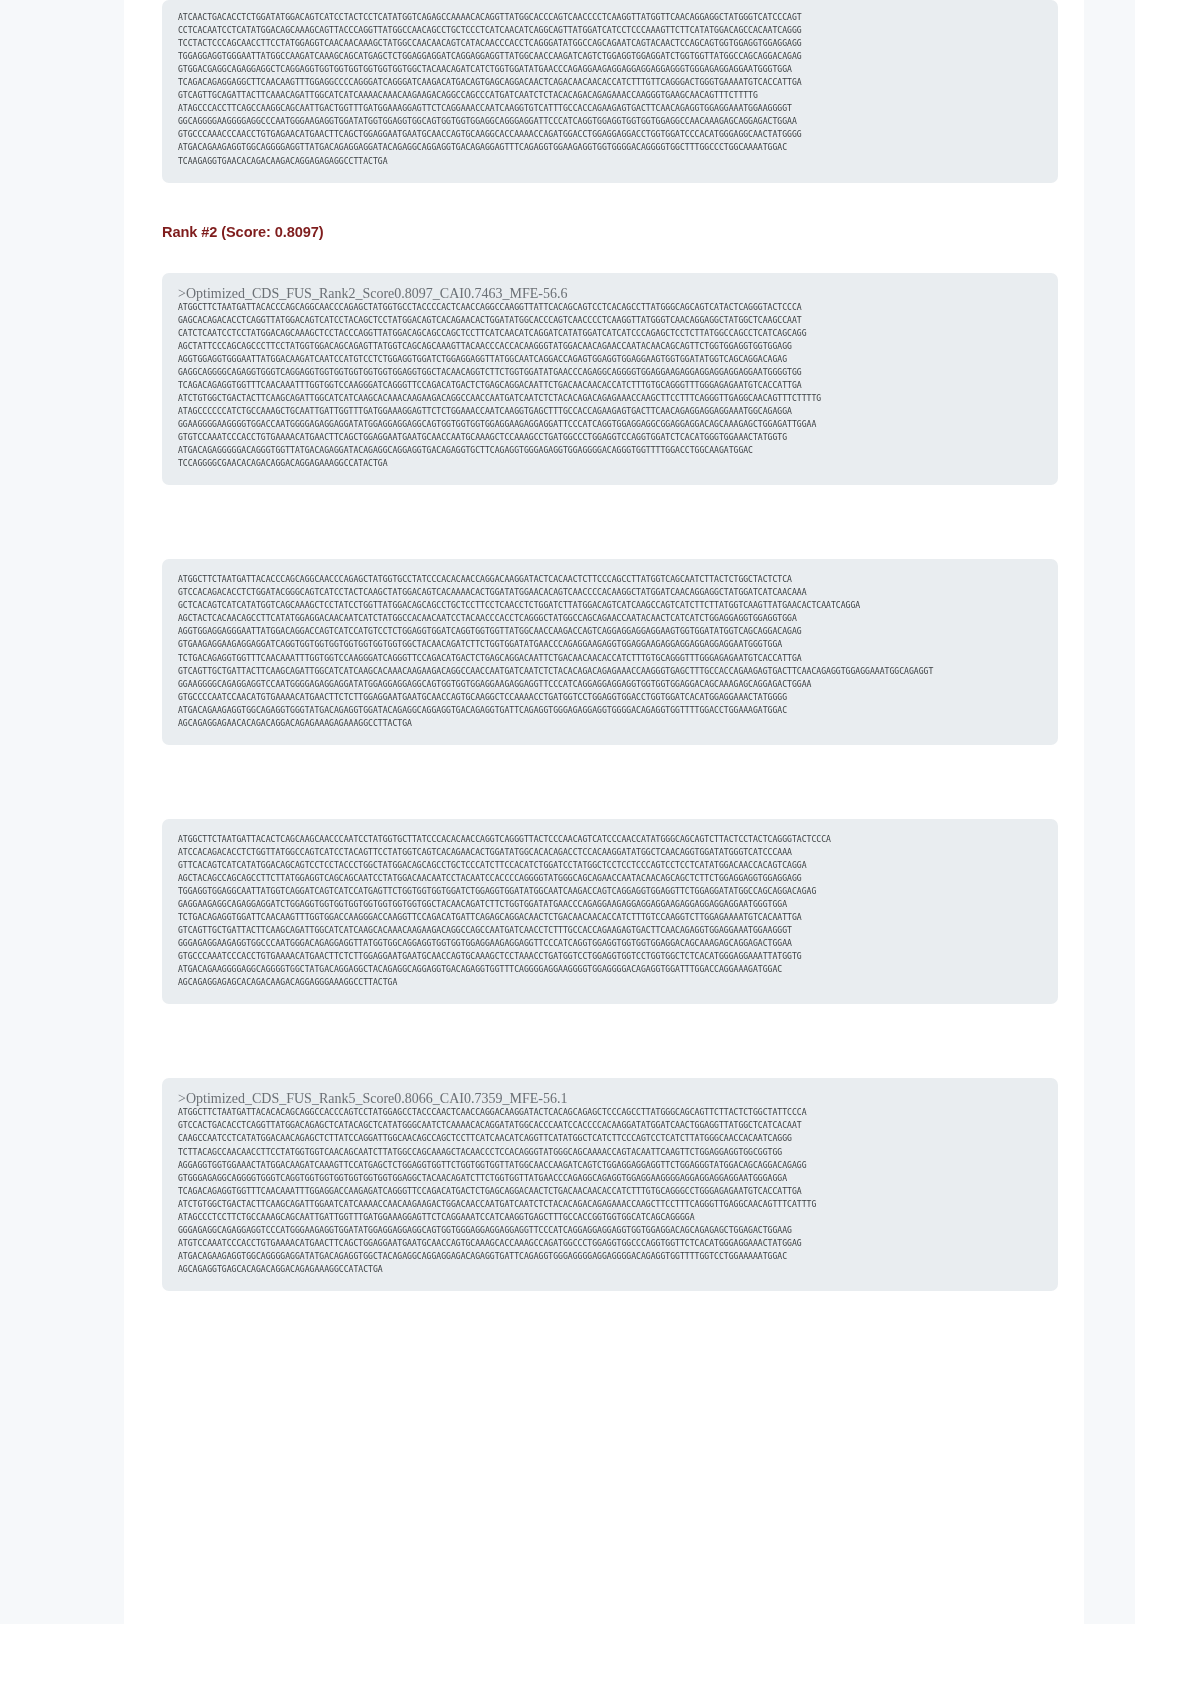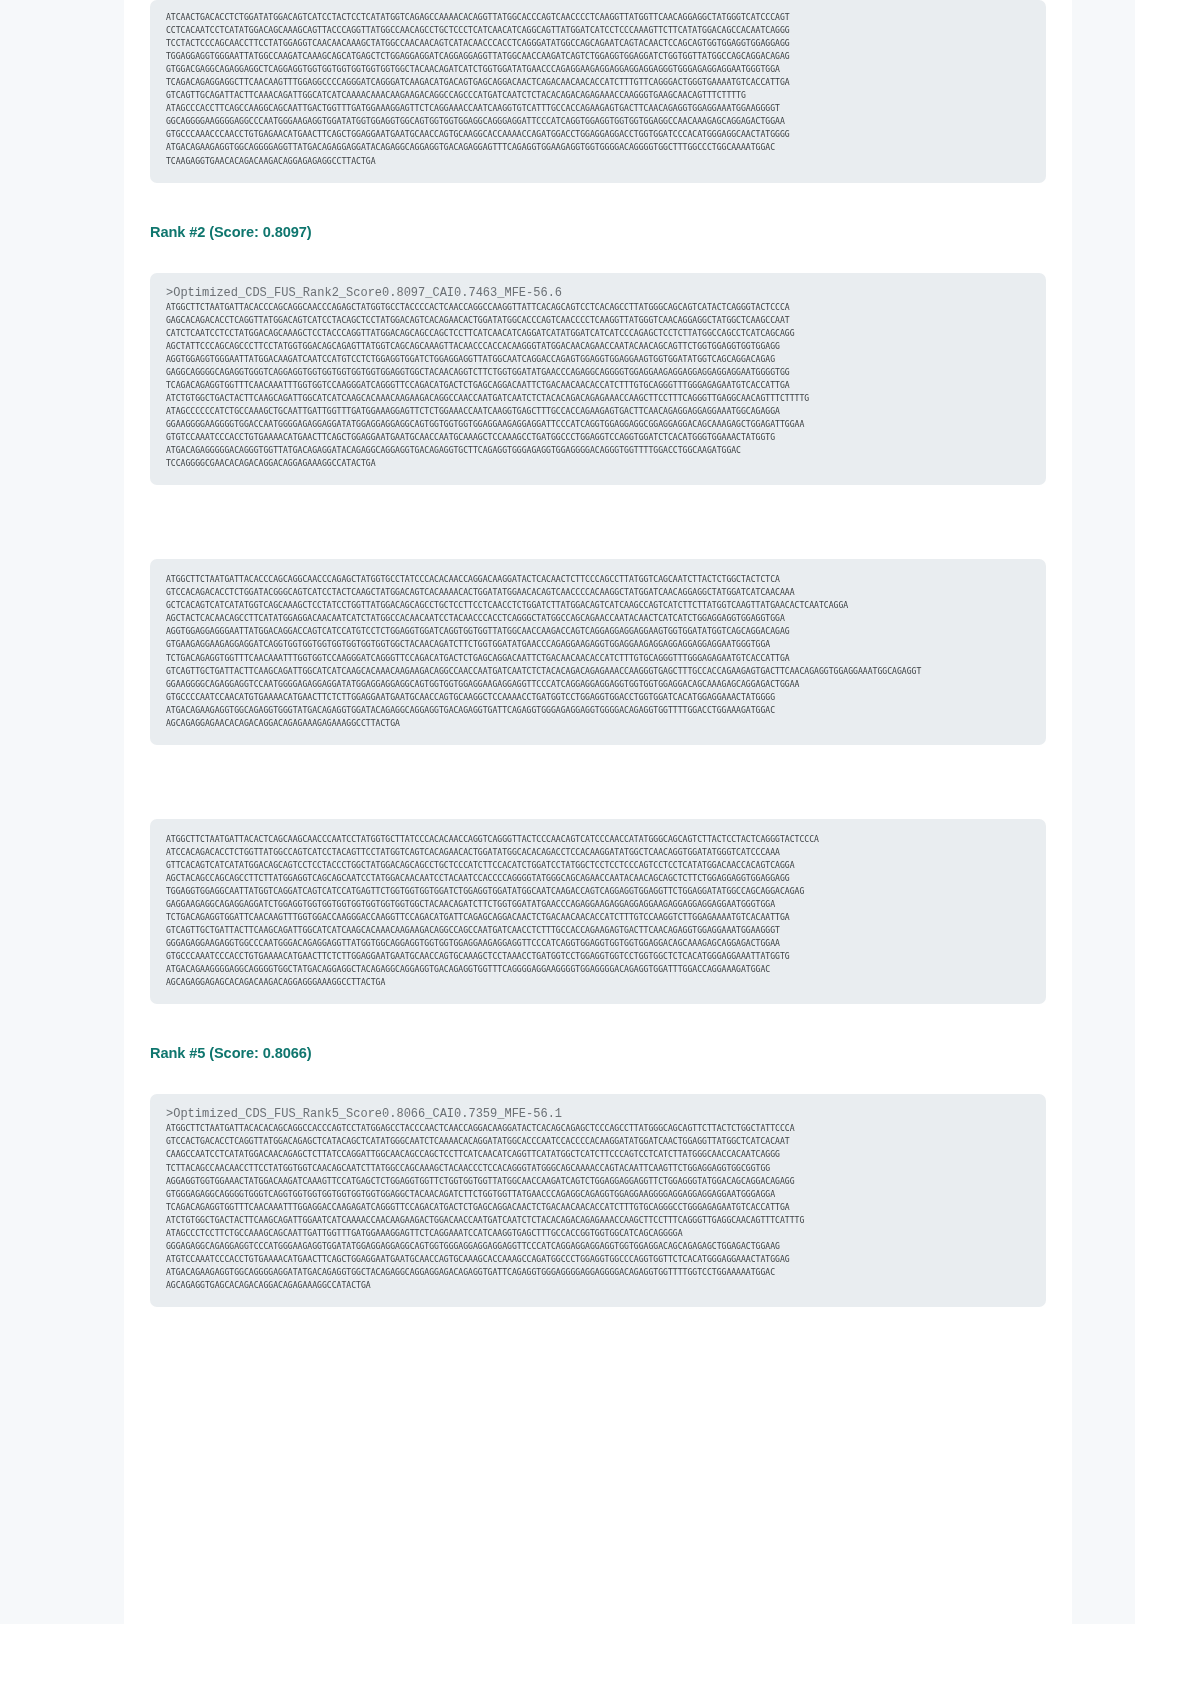--- a/index.html
+++ b/index.html
@@ -26,21 +26,21 @@
     top: 0;
     height: 1624px;
     background: #f6f8fa;
   }
   .gutter-left  { left: 0;     width: 124px; }
   .gutter-right { left: 1072px; width: 63px; }
 
   .page {
     position: absolute;
     top: 0;
-    left: 124px;
+    left: 136px;
     width: 948px;
     height: 1684px;
     background: #ffffff;
     box-sizing: border-box;
     padding: 0 26px;
   }
 
   .results { padding-top: 0; }
 
   .result-block { }
@@ -57,33 +57,33 @@
   .seq-text {
     font-family: "DejaVu Sans Mono", "Liberation Mono", monospace;
     font-size: 8.1px;
     line-height: 13.05px;
     color: #3c4043;
     white-space: pre;
     letter-spacing: 0px;
     margin: 0;
   }
   .seq-header {
-    font-family: Liberation Mono, monospace;
-    font-size: 12px;
+    font-family: Liberation Serif, serif;
+    font-size: 14px;
     line-height: 13.05px;
     color: #6b7075;
     white-space: pre;
     margin: 0 0 1px 0;
   }
 
   .rank-title {
     font-family: "Liberation Sans", sans-serif;
     font-size: 14.6px;
     font-weight: bold;
-    color: #0f766e;
+    color: #7f1d1d;
     margin: 0;
     padding: 0;
     letter-spacing: -0.1px;
   }
 
   .sp-title-top  { height: 41px; }   
   .sp-title-bot  { height: 33px; }
 </style>
 </head>
 <body>
@@ -168,21 +168,20 @@
 GTCAGTTGCTGATTACTTCAAGCAGATTGGCATCATCAAGCACAAACAAGAAGACAGGCCAGCCAATGATCAACCTCTTTGCCACCAGAAGAGTGACTTCAACAGAGGTGGAGGAAATGGAAGGGT
 GGGAGAGGAAGAGGTGGCCCAATGGGACAGAGGAGGTTATGGTGGCAGGAGGTGGTGGTGGAGGAAGAGGAGGTTCCCATCAGGTGGAGGTGGTGGTGGAGGACAGCAAAGAGCAGGAGACTGGAA
 GTGCCCAAATCCCACCTGTGAAAACATGAACTTCTCTTGGAGGAATGAATGCAACCAGTGCAAAGCTCCTAAACCTGATGGTCCTGGAGGTGGTCCTGGTGGCTCTCACATGGGAGGAAATTATGGTG
 ATGACAGAAGGGGAGGCAGGGGTGGCTATGACAGGAGGCTACAGAGGCAGGAGGTGACAGAGGTGGTTTCAGGGGAGGAAGGGGTGGAGGGGACAGAGGTGGATTTGGACCAGGAAAGATGGAC
 AGCAGAGGAGAGCACAGACAAGACAGGAGGGAAAGGCCTTACTGA</pre>
         </div>
       </div>
 
       <div class="sp-title-top"></div>
       <div class="result-block">
-        <h3 class="rank-title">Rank #5 (Score: 0.8066)</h3>
         <div class="sp-title-bot"></div>
         <div class="seq-card">
           <pre class="seq-header">&gt;Optimized_CDS_FUS_Rank5_Score0.8066_CAI0.7359_MFE-56.1</pre>
           <pre class="seq-text" id="seq5">ATGGCTTCTAATGATTACACACAGCAGGCCACCCAGTCCTATGGAGCCTACCCAACTCAACCAGGACAAGGATACTCACAGCAGAGCTCCCAGCCTTATGGGCAGCAGTTCTTACTCTGGCTATTCCCA
 GTCCACTGACACCTCAGGTTATGGACAGAGCTCATACAGCTCATATGGGCAATCTCAAAACACAGGATATGGCACCCAATCCACCCCACAAGGATATGGATCAACTGGAGGTTATGGCTCATCACAAT
 CAAGCCAATCCTCATATGGACAACAGAGCTCTTATCCAGGATTGGCAACAGCCAGCTCCTTCATCAACATCAGGTTCATATGGCTCATCTTCCCAGTCCTCATCTTATGGGCAACCACAATCAGGG
 TCTTACAGCCAACAACCTTCCTATGGTGGTCAACAGCAATCTTATGGCCAGCAAAGCTACAACCCTCCACAGGGTATGGGCAGCAAAACCAGTACAATTCAAGTTCTGGAGGAGGTGGCGGTGG
 AGGAGGTGGTGGAAACTATGGACAAGATCAAAGTTCCATGAGCTCTGGAGGTGGTTCTGGTGGTGGTTATGGCAACCAAGATCAGTCTGGAGGAGGAGGTTCTGGAGGGTATGGACAGCAGGACAGAGG
 GTGGGAGAGGCAGGGGTGGGTCAGGTGGTGGTGGTGGTGGTGGTGGAGGCTACAACAGATCTTCTGGTGGTTATGAACCCAGAGGCAGAGGTGGAGGAAGGGGAGGAGGAGGAGGAATGGGAGGA
 TCAGACAGAGGTGGTTTCAACAAATTTGGAGGACCAAGAGATCAGGGTTCCAGACATGACTCTGAGCAGGACAACTCTGACAACAACACCATCTTTGTGCAGGGCCTGGGAGAGAATGTCACCATTGA

